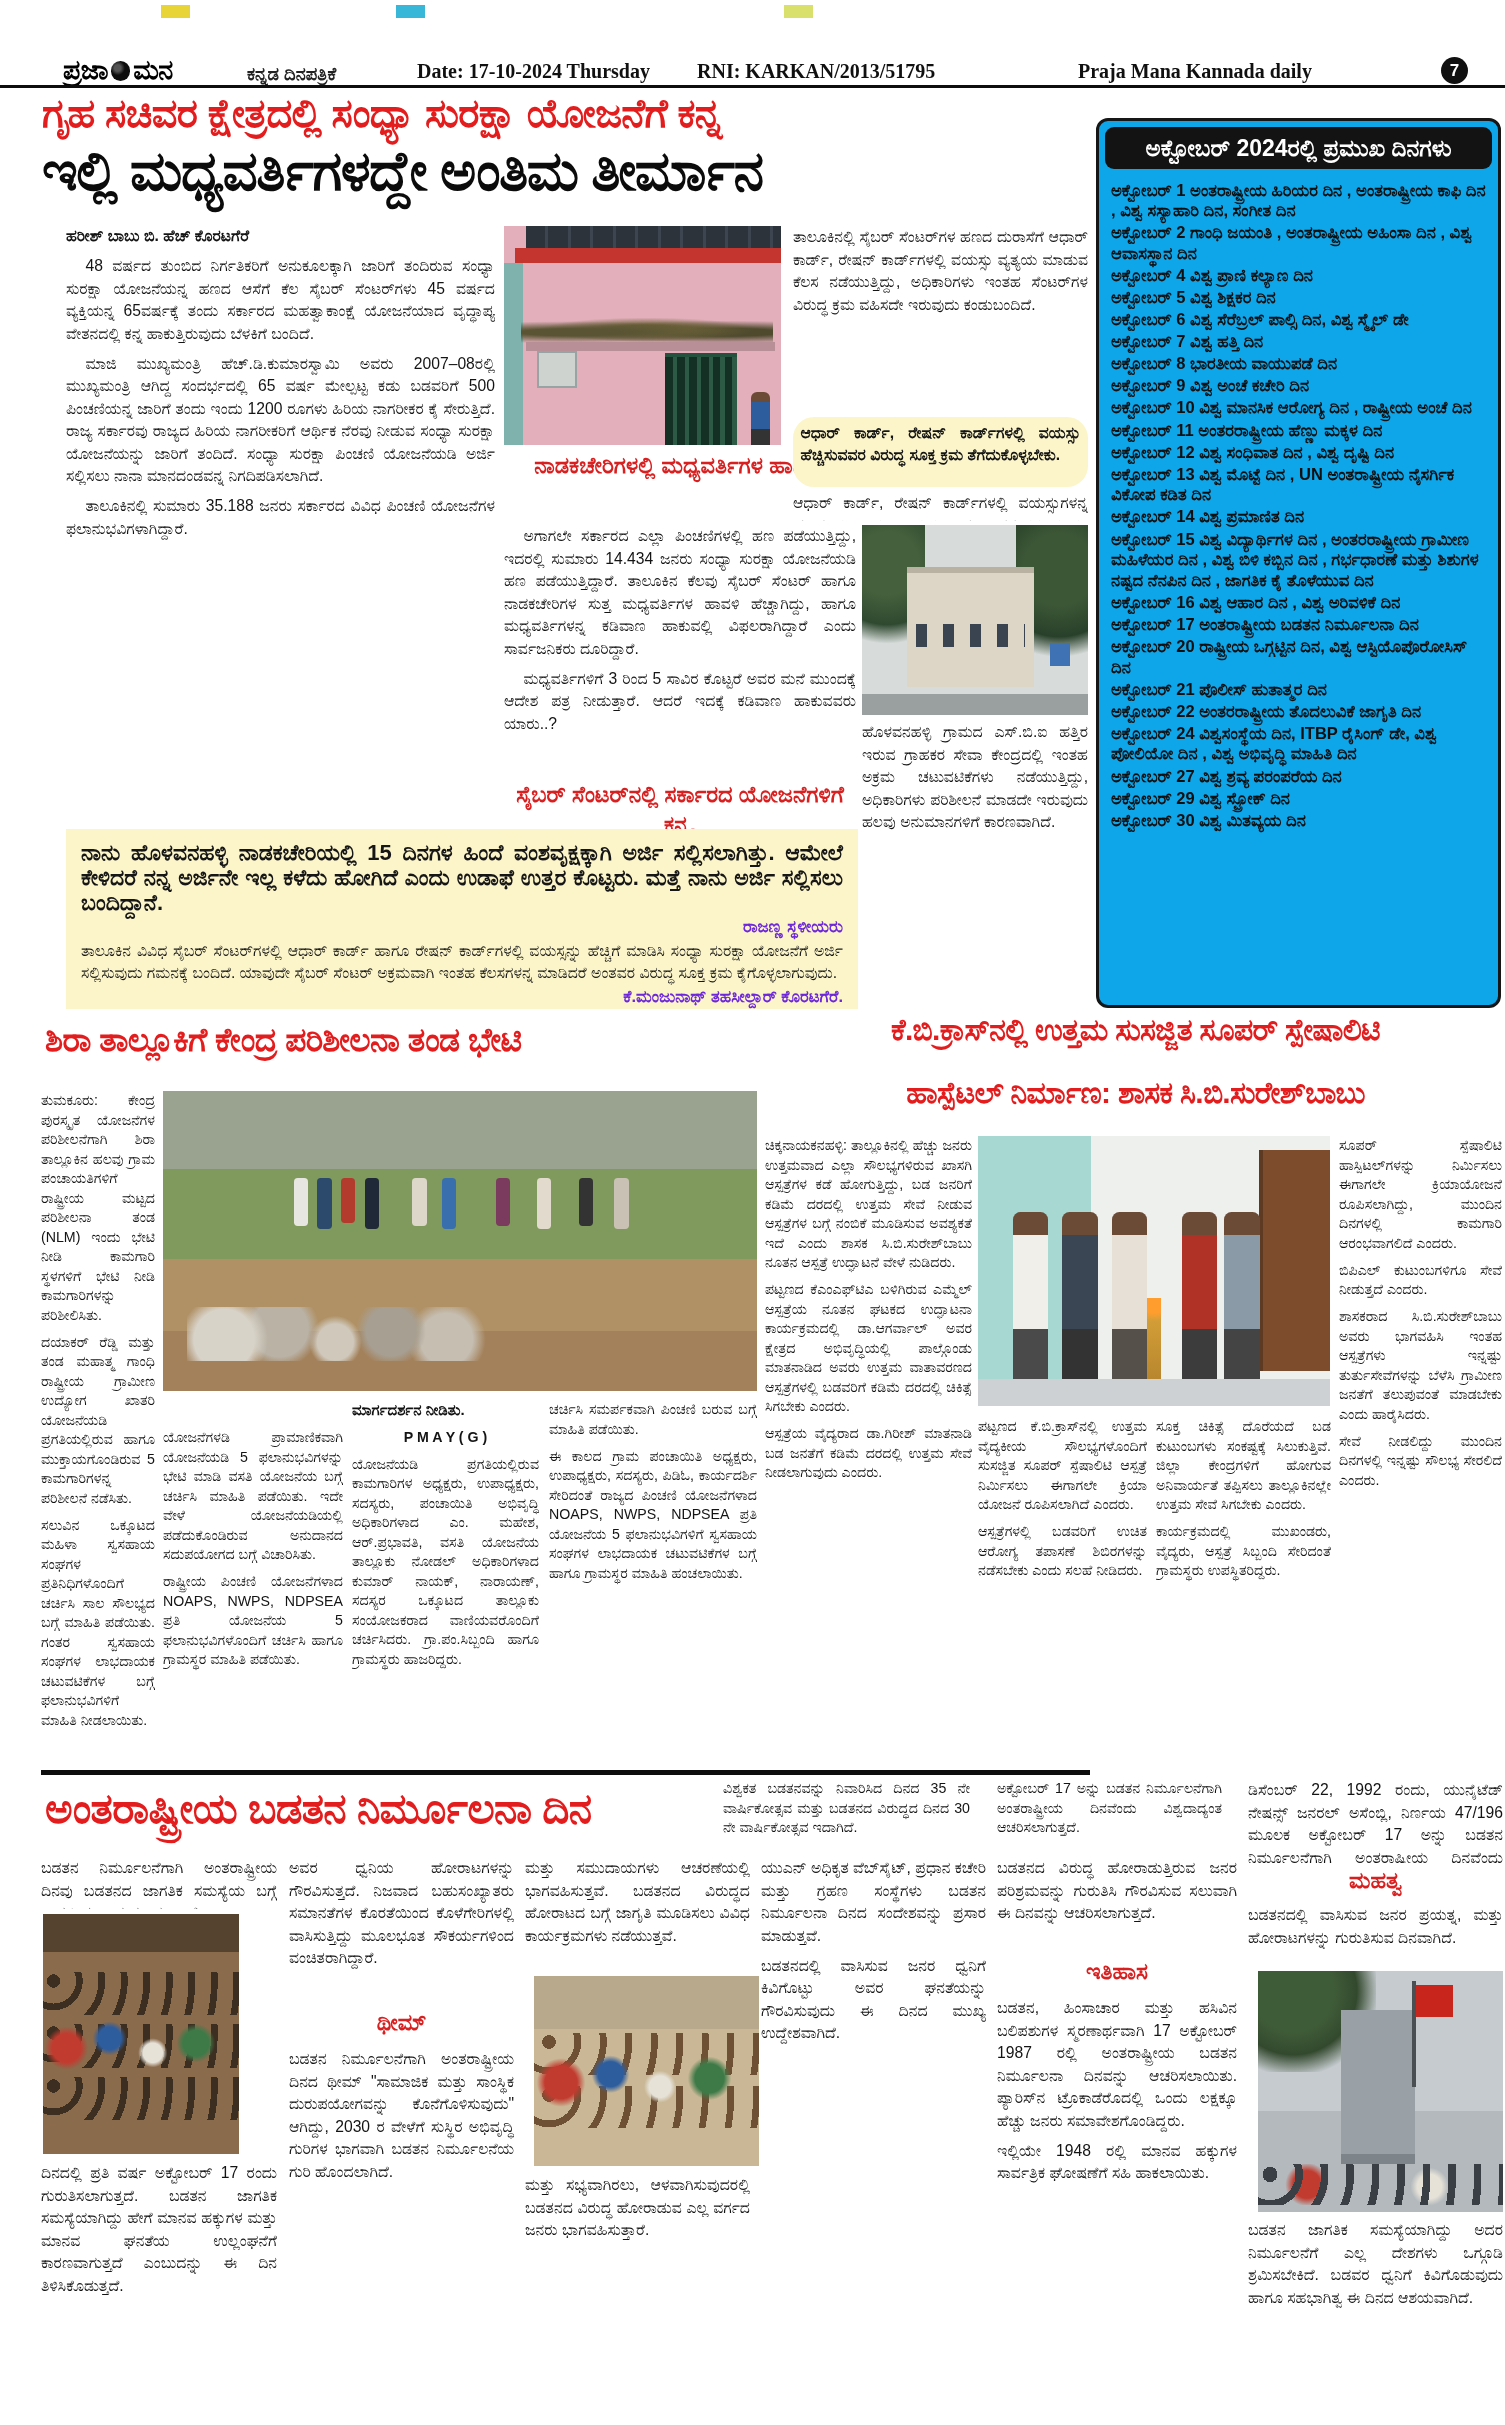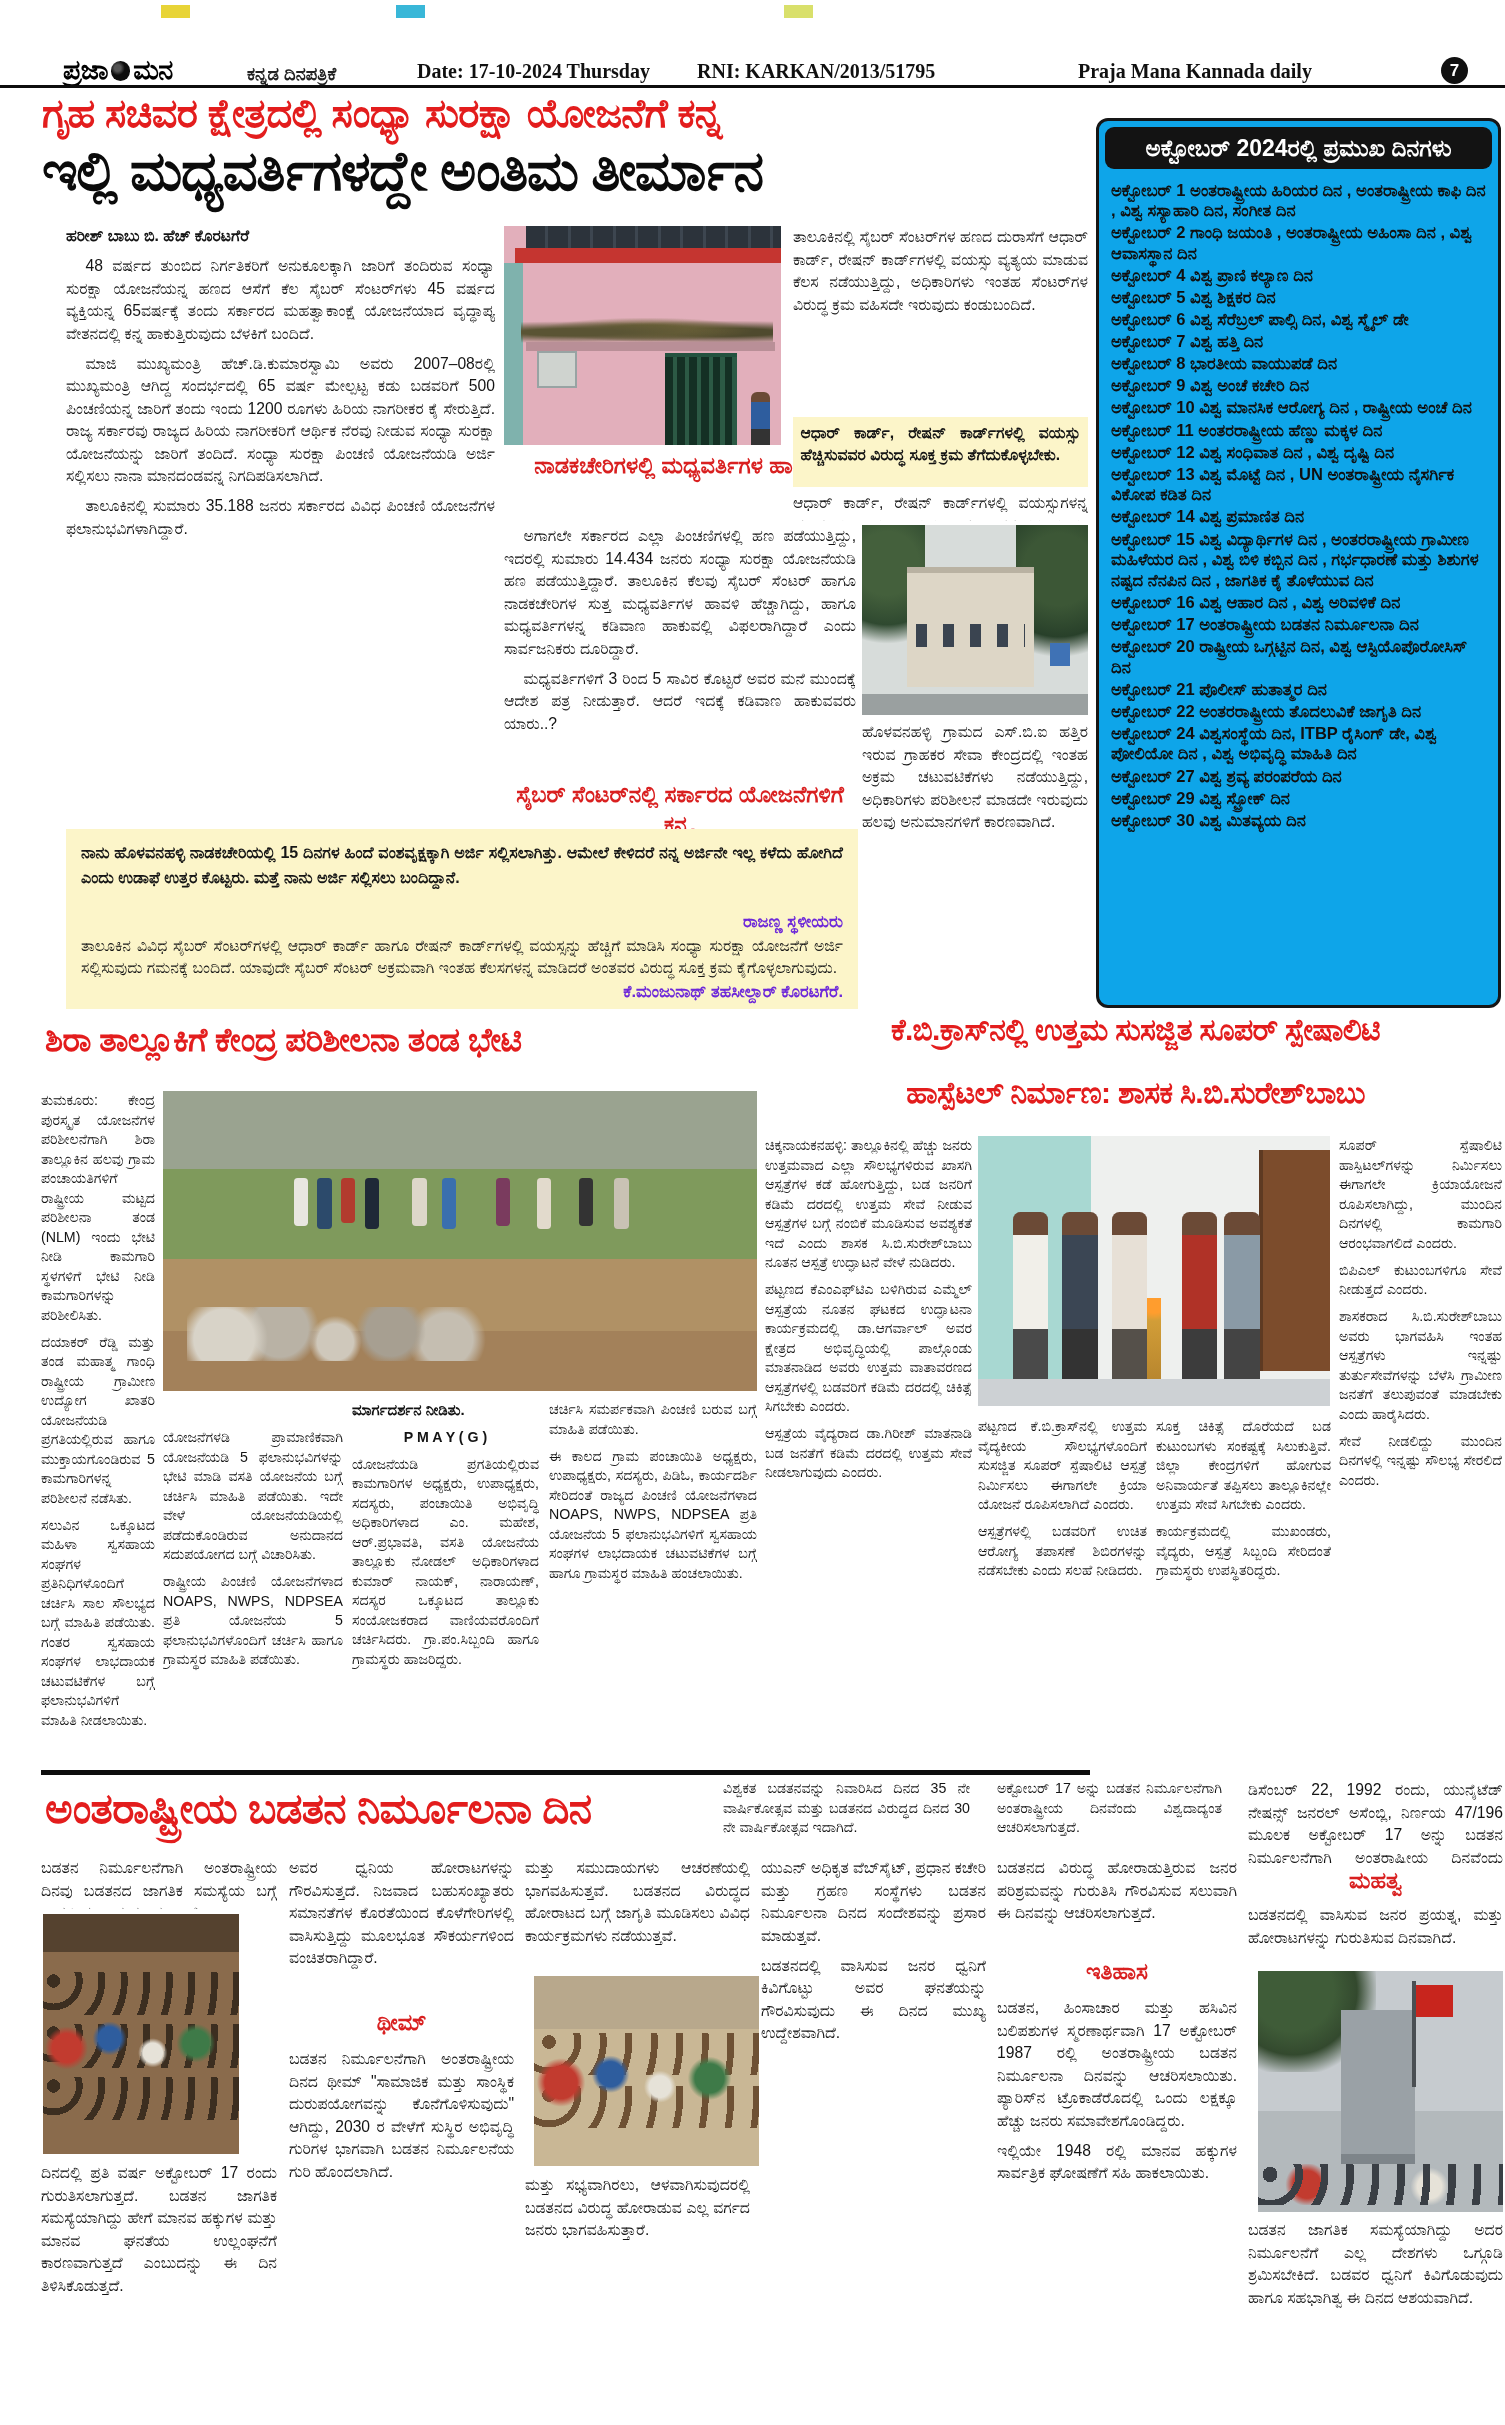--- a/index.html
+++ b/index.html
@@ -22,21 +22,21 @@
   .redhead{font-weight:bold;color:#e31d1d;letter-spacing:-0.7px;}
   .subhead-red{font-weight:bold;color:#d92020;text-align:center;}
   
   .col{position:absolute;text-align:justify;font-size:15.7px;line-height:22.5px;color:#141414;overflow:hidden;}
   .col p{margin:0 0 7.5px 0;text-indent:19.5px;}
   .col p.nofirst{text-indent:0;}
   .byline-strong{font-weight:bold;text-indent:0 !important;}
   .smallcol{font-size:14.2px;line-height:19.5px;}
   .yellow{background:#fcf5c9;}
   .qbox{background:#fcf5c9;padding:10.5px 15px;box-sizing:border-box;}
-  .qbox .q1{font-size:16px;line-height:25px;font-weight:bold;margin:0 0 22px 0;text-align:justify;}
+  .qbox .q1{font-size:22px;line-height:25px;font-weight:bold;margin:0 0 2px 0;text-align:justify;}
   .qbox .q2{font-size:15.7px;line-height:22px;margin:4.5px 0 3px 0;text-align:justify;}
   .credit-red{color:#6d28d9;font-weight:bold;text-align:right;font-size:16.5px;margin:0;}
   .caption{font-size:15px;line-height:20px;font-weight:bold;color:#111;}
   
   .sidebox{border:3px solid #161616;border-radius:12px;box-sizing:border-box;background:#0ea5e9;}
   .sidetitle{margin:6px;background:#131313;color:#ffffff;border-radius:9px;text-align:center;
              font-size:23px;font-weight:bold;padding:7.5px 3px;}
   .sidelist{padding:4.5px 12px 7.5px 12px;}
   .sidelist div{font-size:16.5px;line-height:20.6px;font-weight:bold;color:#101010;text-align:left;margin-bottom:1.5px;}
   
@@ -151,21 +151,21 @@
         <p>ಮಧ್ಯವರ್ತಿಗಳಿಗೆ 3 ರಿಂದ 5 ಸಾವಿರ ಕೊಟ್ಟರೆ ಅವರ ಮನೆ ಮುಂದಕ್ಕೆ ಆದೇಶ ಪತ್ರ ನೀಡುತ್ತಾರೆ. ಆದರೆ ಇದಕ್ಕೆ ಕಡಿವಾಣ ಹಾಕುವವರು ಯಾರು..?</p>
       </div>
   </div>
   <div class="abs subhead-red" style="left:504px;top:780px;width:352px;font-size:22.5px;line-height:30px;">ಸೈಬರ್ ಸೆಂಟರ್‌ನಲ್ಲಿ ಸರ್ಕಾರದ ಯೋಜನೆಗಳಿಗೆ ಕನ್ನ.</div>
 
   <div class="col" style="left:793px;top:226px;width:295px;height:186px;">
     <div>
         <p class="nofirst">ತಾಲೂಕಿನಲ್ಲಿ ಸೈಬರ್ ಸೆಂಟರ್‌ಗಳ ಹಣದ ದುರಾಸೆಗೆ ಆಧಾರ್ ಕಾರ್ಡ್, ರೇಷನ್ ಕಾರ್ಡ್‌ಗಳಲ್ಲಿ ವಯಸ್ಸು ವ್ಯತ್ಯಯ ಮಾಡುವ ಕೆಲಸ ನಡೆಯುತ್ತಿದ್ದು, ಅಧಿಕಾರಿಗಳು ಇಂತಹ ಸೆಂಟರ್‌ಗಳ ವಿರುದ್ಧ ಕ್ರಮ ವಹಿಸದೇ ಇರುವುದು ಕಂಡುಬಂದಿದೆ.</p>
       </div>
   </div>
-  <div class="col yellow" style="left:793px;top:417px;width:295px;height:70px;padding:4.5px 7.5px;box-sizing:border-box;font-weight:bold;">ಆಧಾರ್ ಕಾರ್ಡ್, ರೇಷನ್ ಕಾರ್ಡ್‌ಗಳಲ್ಲಿ ವಯಸ್ಸು ಹೆಚ್ಚಿಸುವವರ ವಿರುದ್ಧ ಸೂಕ್ತ ಕ್ರಮ ತೆಗೆದುಕೊಳ್ಳಬೇಕು.</div>
+  <div class="col yellow" style="left:793px;top:417px;width:295px;height:70px;padding:4.5px 7.5px;box-sizing:border-box;font-weight:bold;border-radius:21px;">ಆಧಾರ್ ಕಾರ್ಡ್, ರೇಷನ್ ಕಾರ್ಡ್‌ಗಳಲ್ಲಿ ವಯಸ್ಸು ಹೆಚ್ಚಿಸುವವರ ವಿರುದ್ಧ ಸೂಕ್ತ ಕ್ರಮ ತೆಗೆದುಕೊಳ್ಳಬೇಕು.</div>
   <div class="col" style="left:793px;top:492px;width:295px;height:28.5px;">ಆಧಾರ್ ಕಾರ್ಡ್, ರೇಷನ್ ಕಾರ್ಡ್‌ಗಳಲ್ಲಿ ವಯಸ್ಸುಗಳನ್ನ ಹೆಚ್ಚಿಗೆ ಮಾಡಿ ಸಂಧ್ಯಾ ಸುರಕ್ಷಾ ಯೋಜನೆಗೆ ಕಳ್ಳ ಮಾರ್ಗ ಕಂಡು ಕೊಂಡಿದ್ದಾರೆ.</div>
 
   <div class="ph ph2" style="left:862px;top:525px;width:226px;height:190px;">
     <div class="tl"></div>
     <div class="tr"></div>
     <div class="bld"></div>
     <div class="winrow"></div>
     <div class="board"></div>
     <div class="grd"></div>
   </div>

